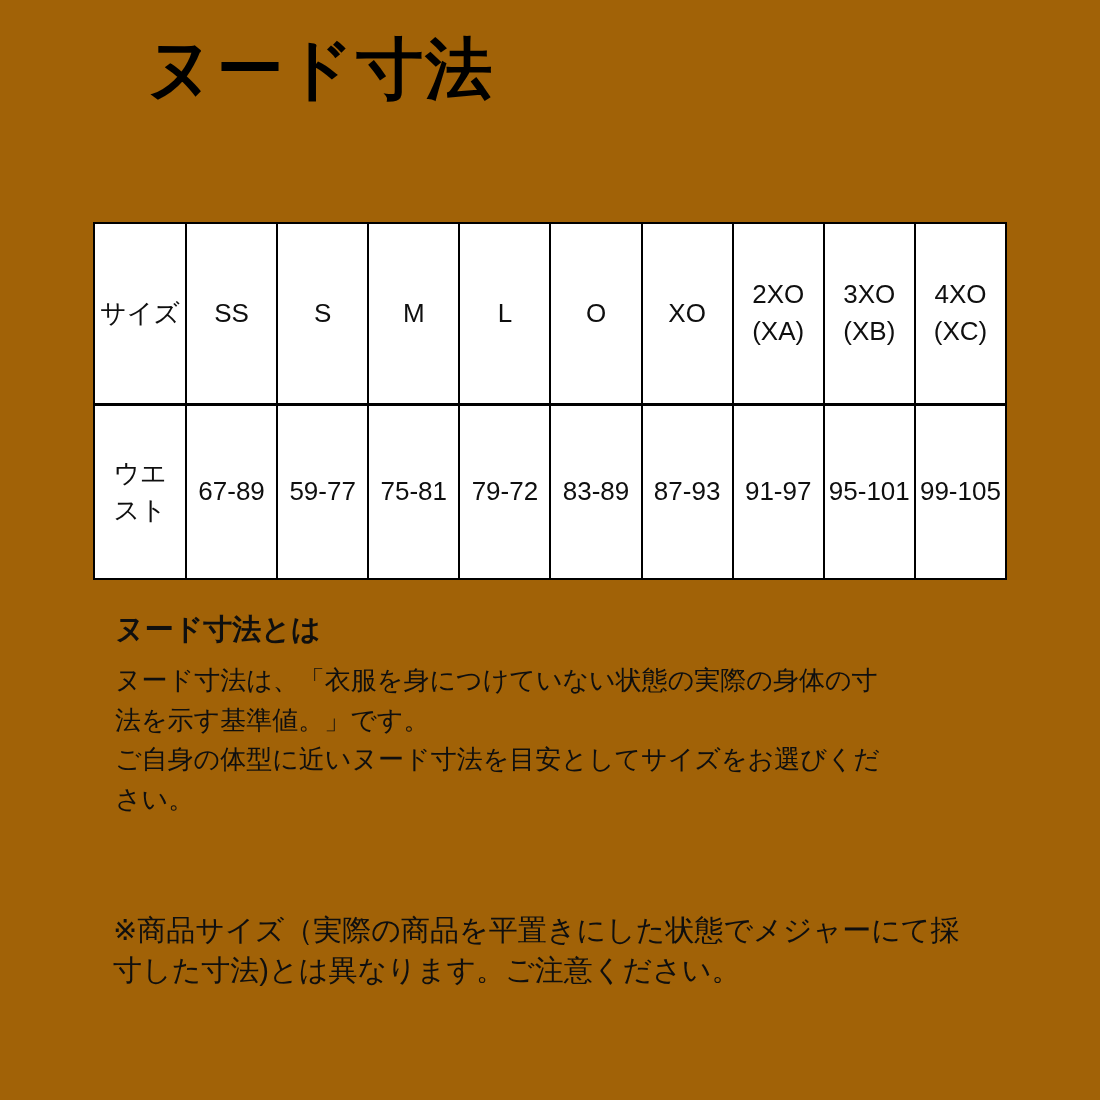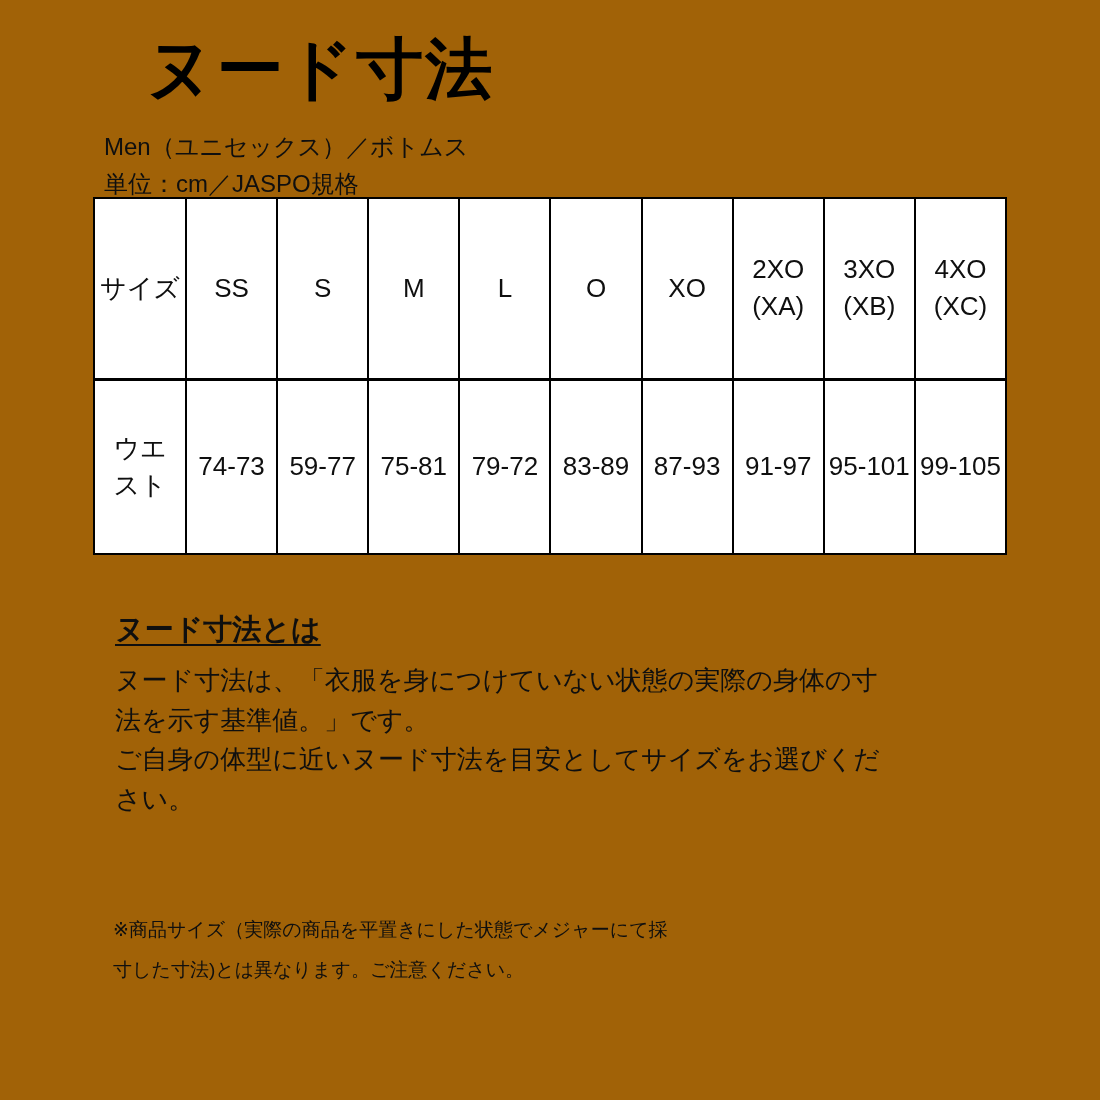--- a/index.html
+++ b/index.html
@@ -30,21 +30,21 @@
     position: absolute;
     left: 104px;
     top: 128px;
     font-size: 24px;
     line-height: 37px;
     color: #0f0f0f;
   }
   table.size-table {
     position: absolute;
     left: 93px;
-    top: 197px;
+    top: 222px;
     width: 914px;
     border-collapse: collapse;
     table-layout: fixed;
     background: #ffffff;
   }
   table.size-table col.label-col { width: 92px; }
   table.size-table th,
   table.size-table td {
     border: 2px solid #000000;
     text-align: center;
@@ -57,57 +57,52 @@
     color: #0f0f0f;
   }
   table.size-table tr.header-row th { height: 181px; border-bottom-width: 3px; }
   table.size-table tr.data-row td { height: 175px; }
   .section-heading {
     position: absolute;
     left: 115px;
     top: 610px;
     font-size: 29px;
     font-weight: 700;
-    text-decoration: underline;
     text-decoration-thickness: 2px;
     text-underline-offset: 5px;
     color: #0f0f0f;
   }
   .body-text {
     position: absolute;
     left: 115px;
     top: 661px;
     width: 910px;
     font-size: 26px;
     line-height: 39.5px;
     white-space: pre-line;
     color: #0f0f0f;
   }
   .note-text {
     position: absolute;
     left: 113px;
     top: 910px;
     width: 910px;
-    font-size: 19px;
+    font-size: 29px;
     line-height: 40px;
     white-space: pre-line;
     color: #0f0f0f;
   }
 </style>
 </head>
 <body>
 
 <div class="page">
 
   <h1 class="title">ヌード寸法</h1>
 
-  <div class="subtitle">
-    <div>Men（ユニセックス）／ボトムス</div>
-    <div>単位：cm／JASPO規格</div>
-  </div>
 
   <table class="size-table">
     <colgroup>
       <col class="label-col">
       <col>
         <col>
         <col>
         <col>
         <col>
         <col>
@@ -127,21 +122,21 @@
         <th>2XO
 (XA)</th>
         <th>3XO
 (XB)</th>
         <th>4XO
 (XC)</th>
       </tr>
       <tr class="data-row">
         <td>ウエ
 スト</td>
-        <td>74-73</td>
+        <td>67-89</td>
         <td>59-77</td>
         <td>75-81</td>
         <td>79-72</td>
         <td>83-89</td>
         <td>87-93</td>
         <td>91-97</td>
         <td>95-101</td>
         <td>99-105</td>
       </tr>
     </tbody>

